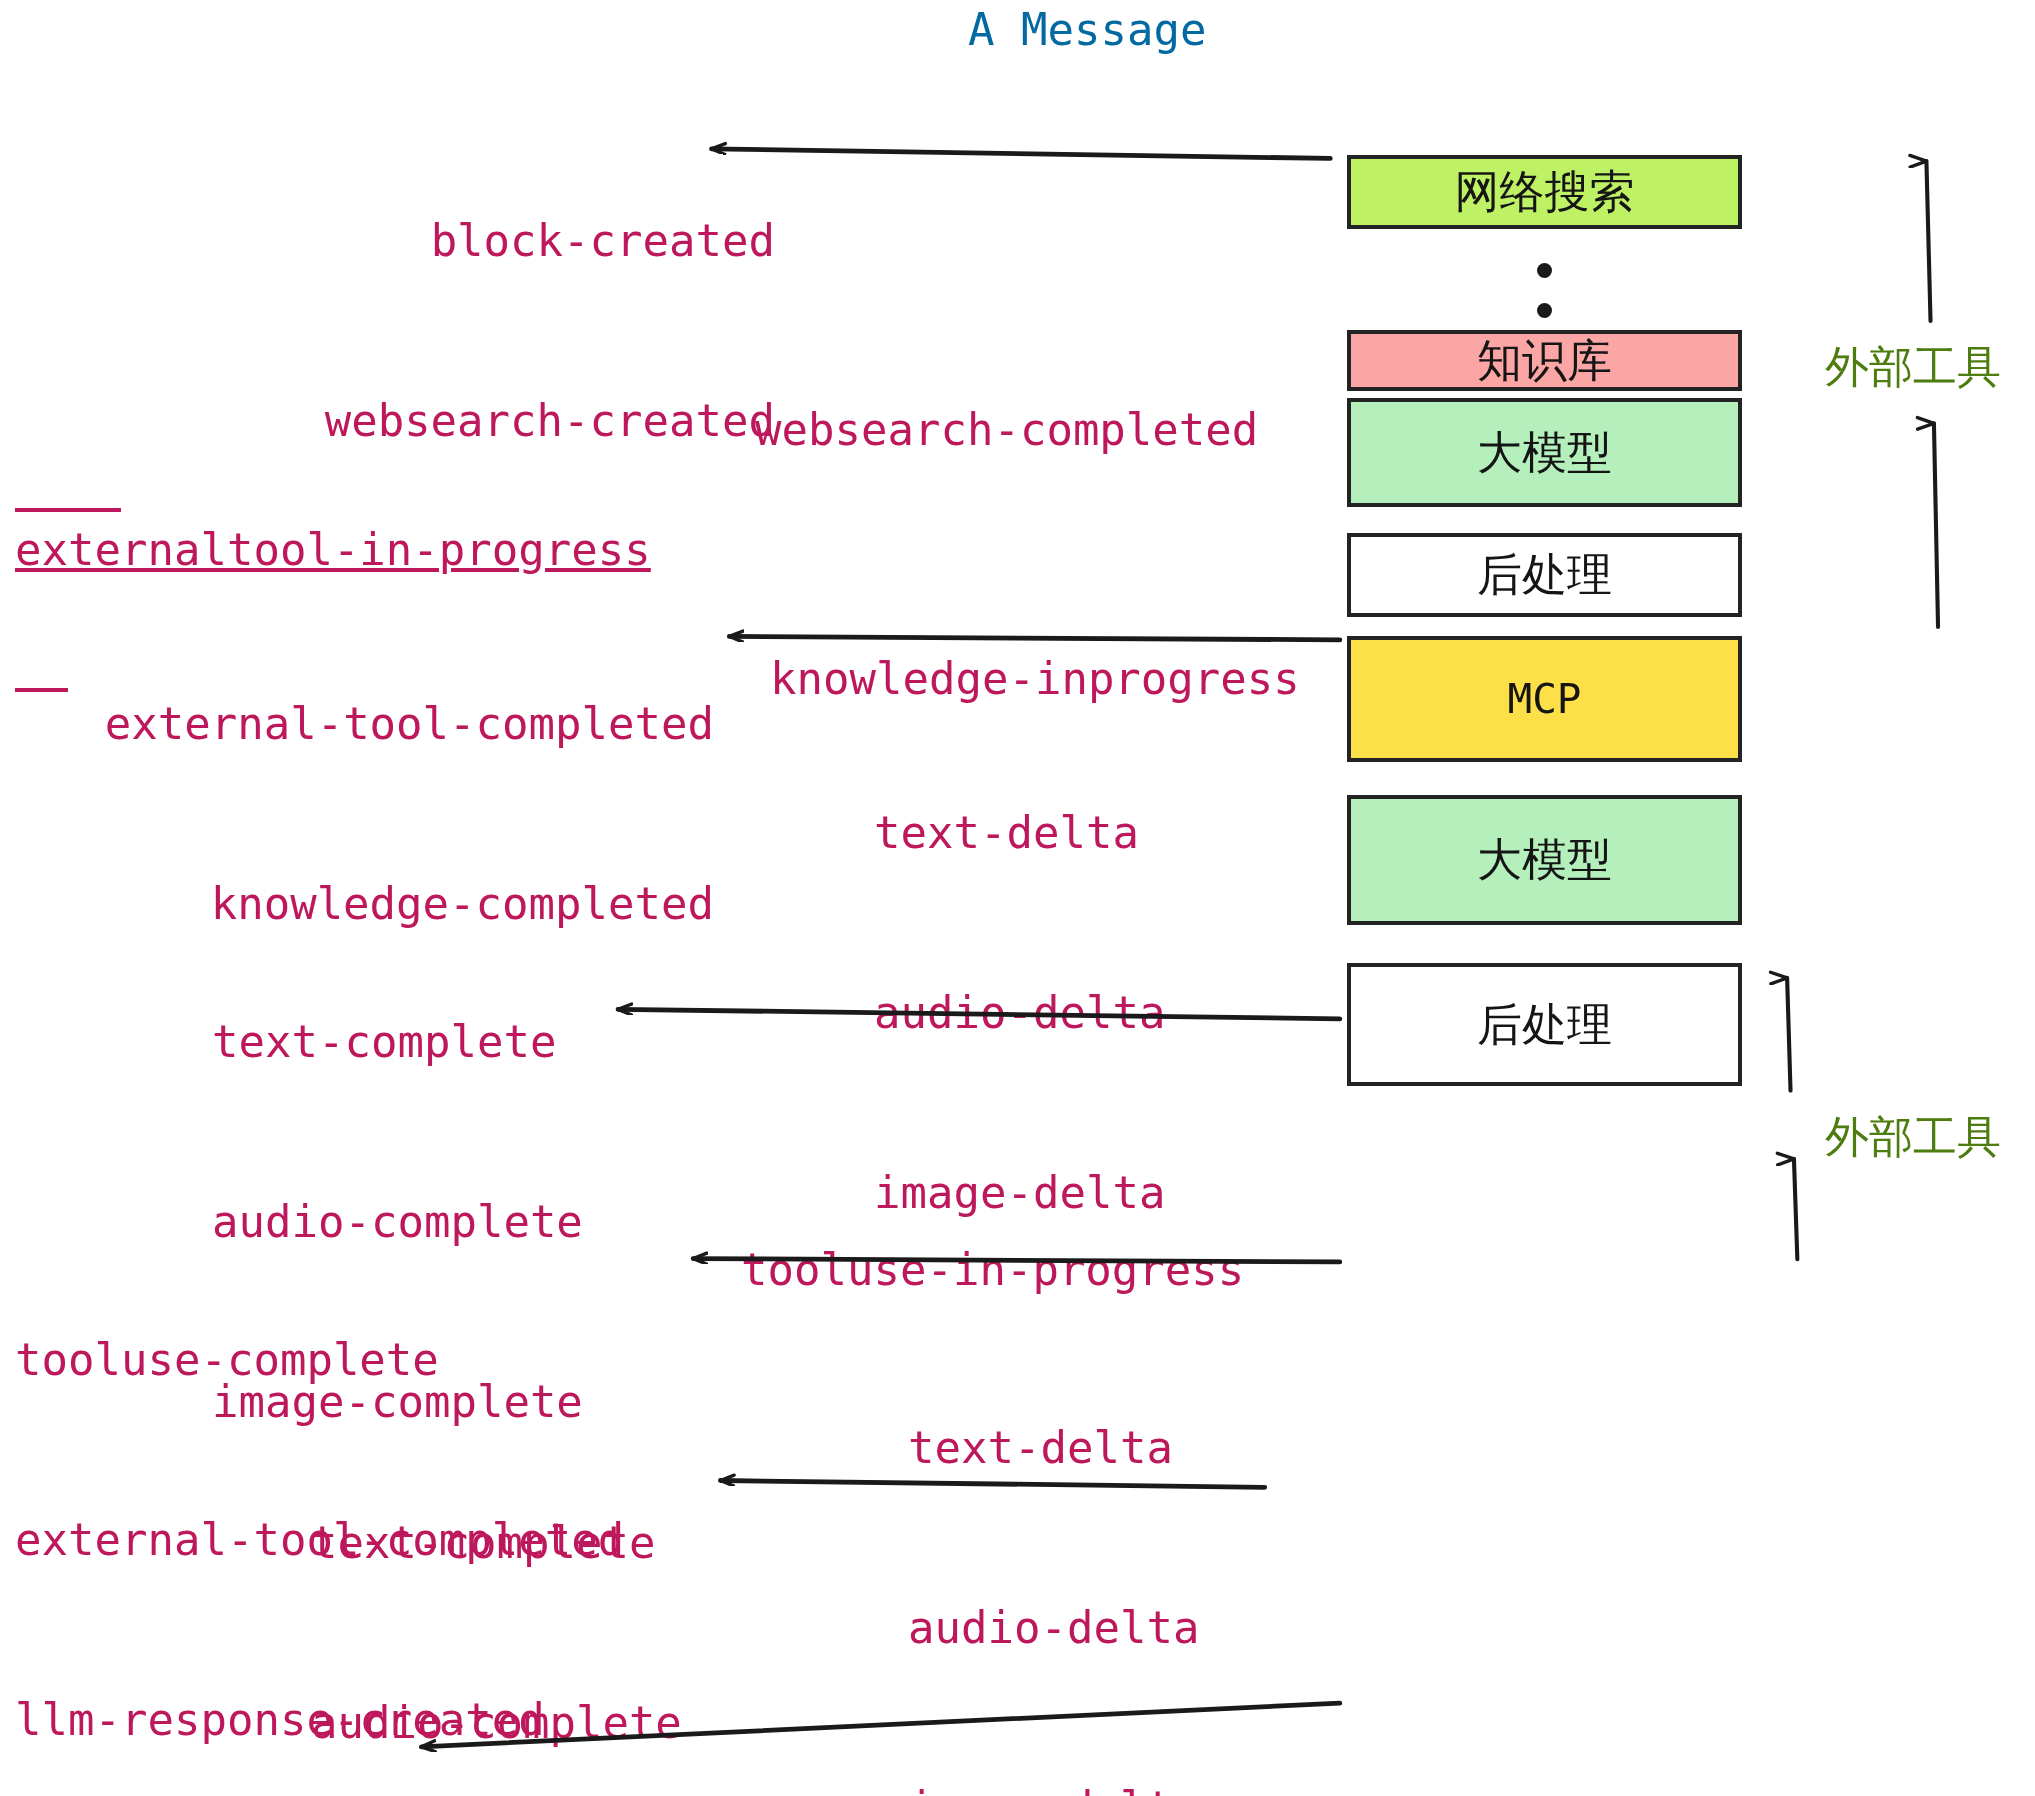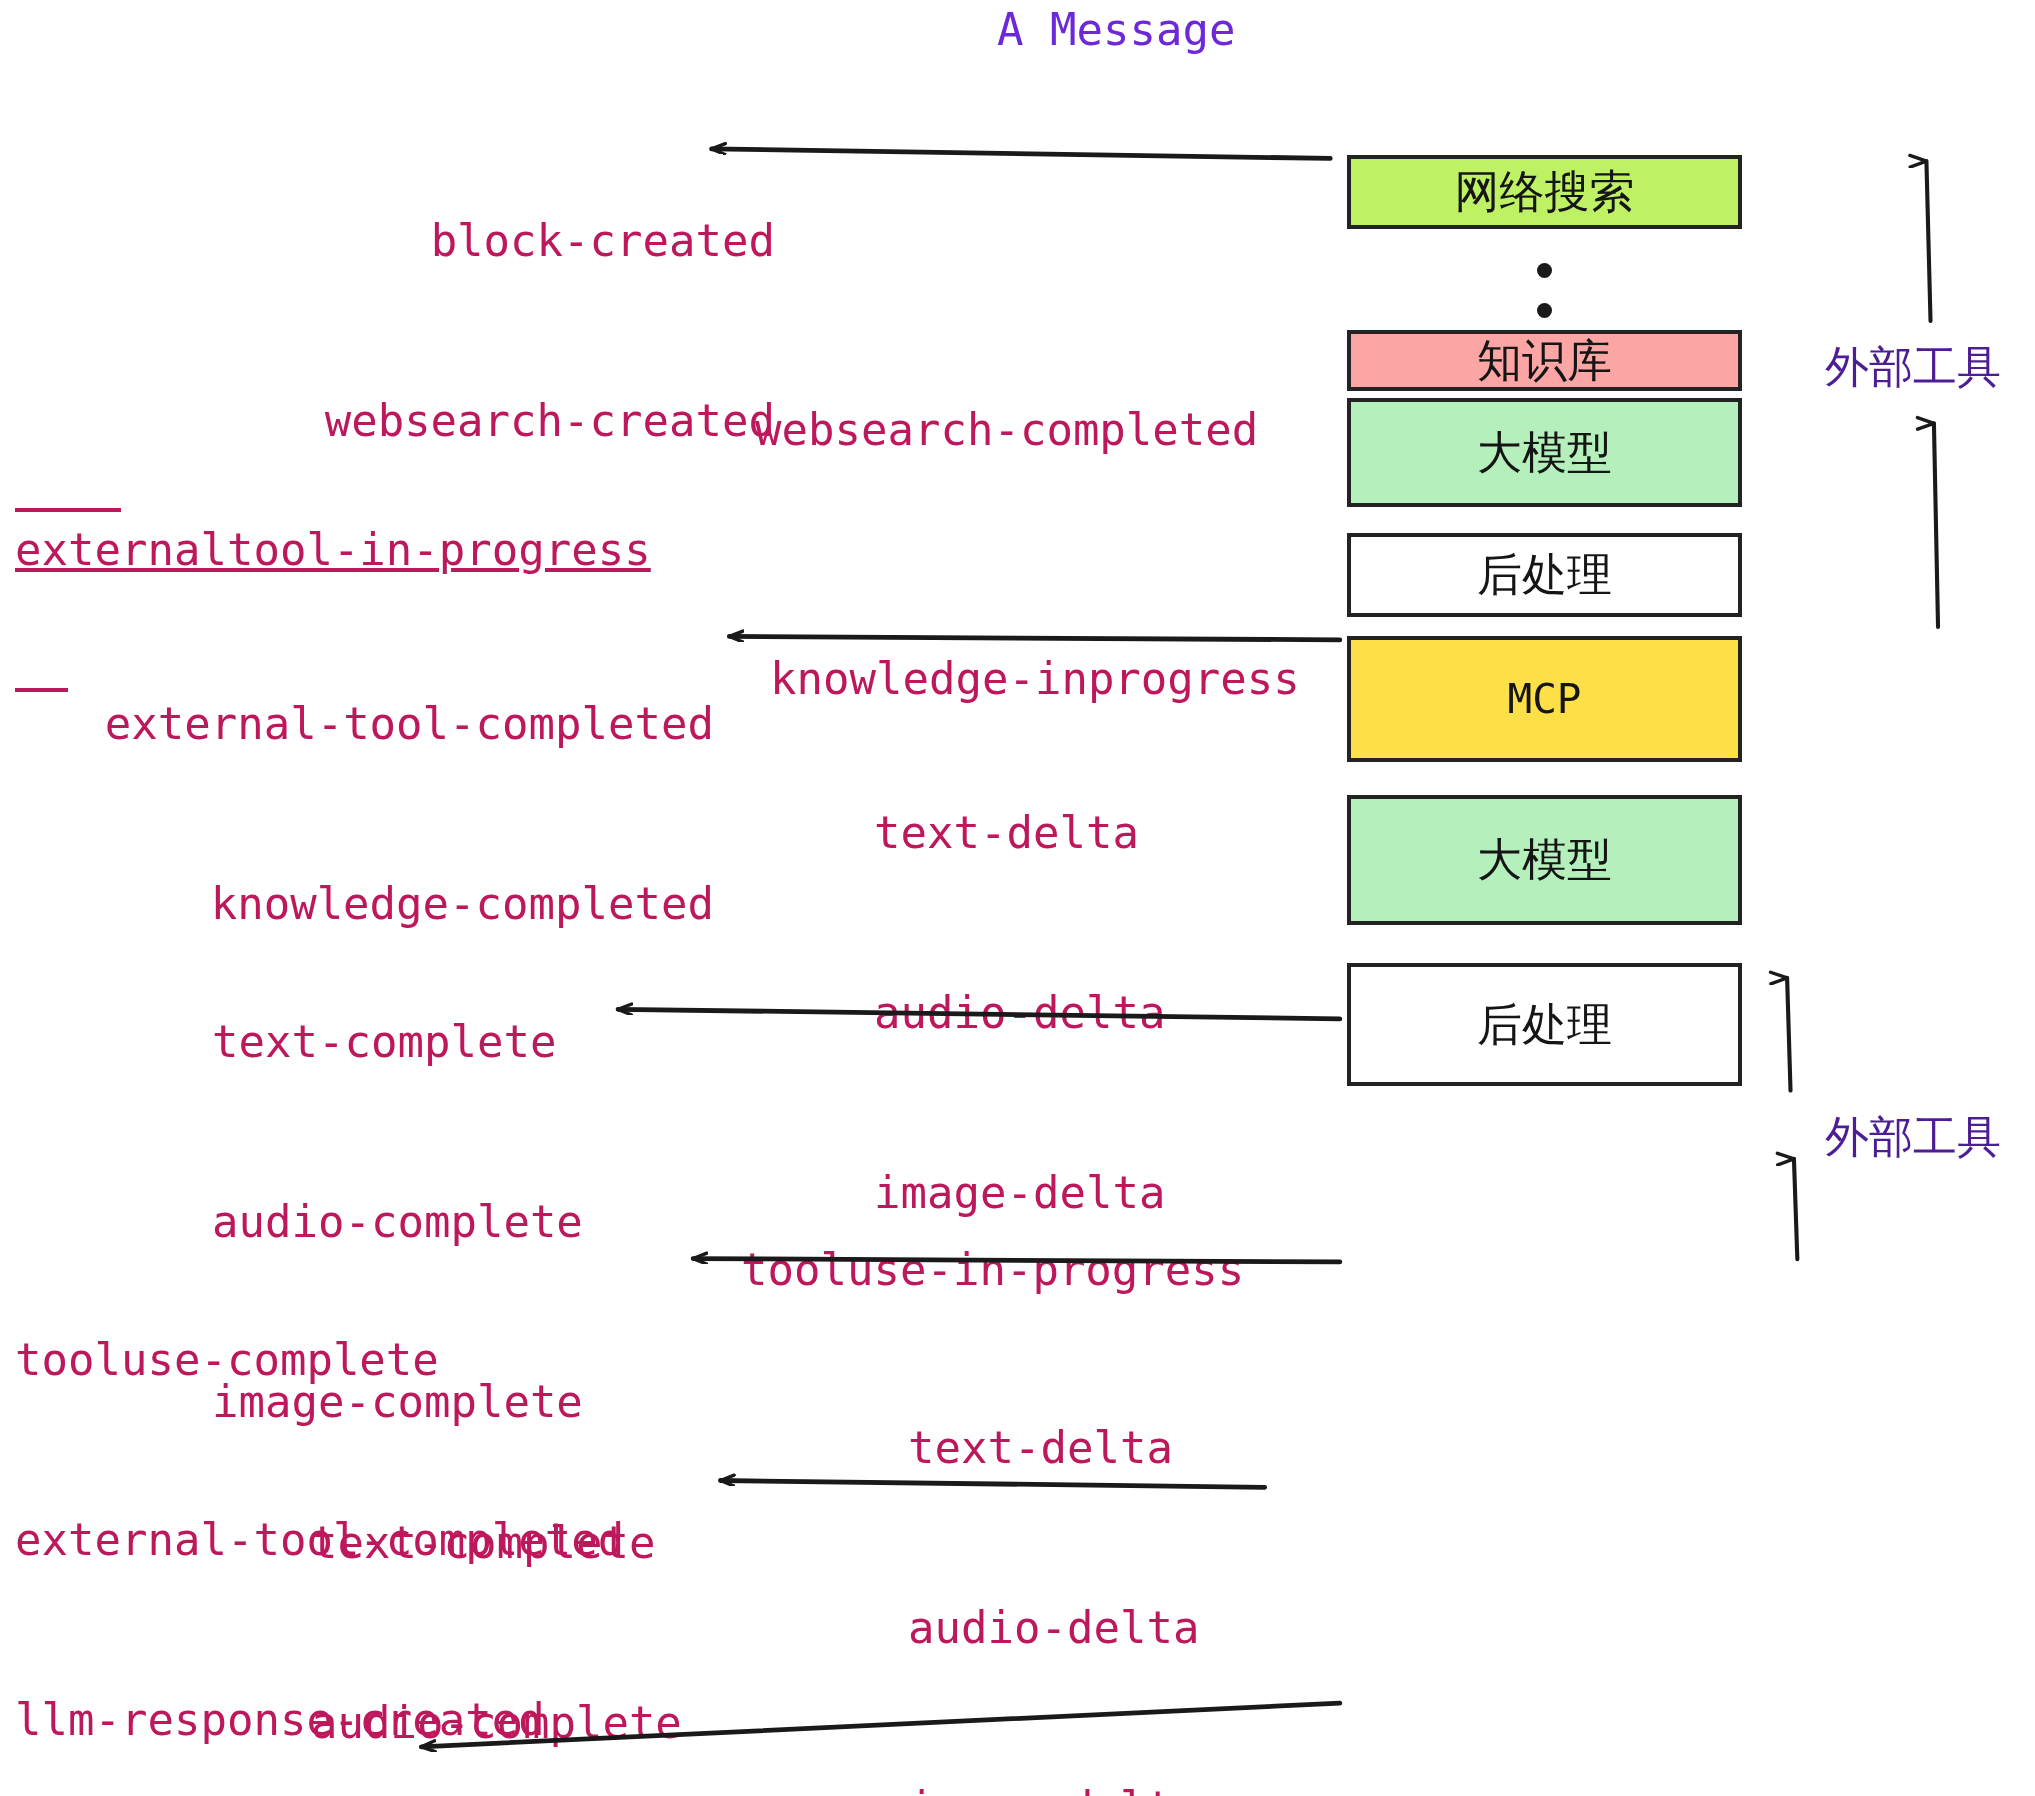--- a/index.html
+++ b/index.html
@@ -18,44 +18,43 @@
     font-size:44px;
     line-height:60px;
     white-space:pre;
     letter-spacing:0px;
   }
   .evt.right{ text-align:right; }
   .title{
     position:absolute;
     font-family:"DejaVu Sans Mono","Liberation Mono",monospace;
     font-size:44px;
-    color:#6d28d9;
+    color:#0369a1;
     white-space:pre;
-    margin-left:29px;
   }
   .node{
     position:absolute;
     box-sizing:border-box;
     border:4.8px solid #232323;
     display:flex;
     align-items:center;
     justify-content:center;
     font-family:"DejaVu Sans","Liberation Sans",sans-serif;
     font-size:45px;
     color:#151515;
   }
   .node.mono{
     font-family:"DejaVu Sans Mono","Liberation Mono",monospace;
     font-size:41px;
   }
   .sidelabel{
     position:absolute;
     font-family:Liberation Serif, serif;
     font-size:44px;
-    color:#4c1d95;
+    color:#4d7c0f;
     white-space:nowrap;
   }
   .dots{
     position:absolute;
     display:flex;
     flex-direction:column;
     align-items:center;
     gap:24.6px;
   }
   .dots i{

